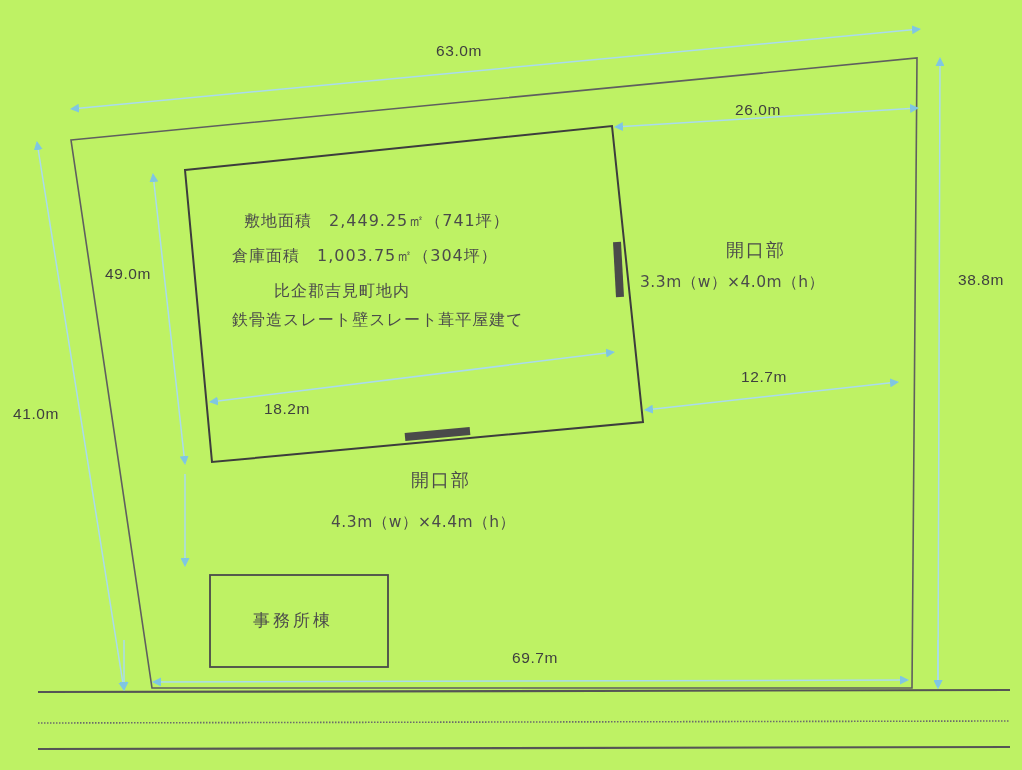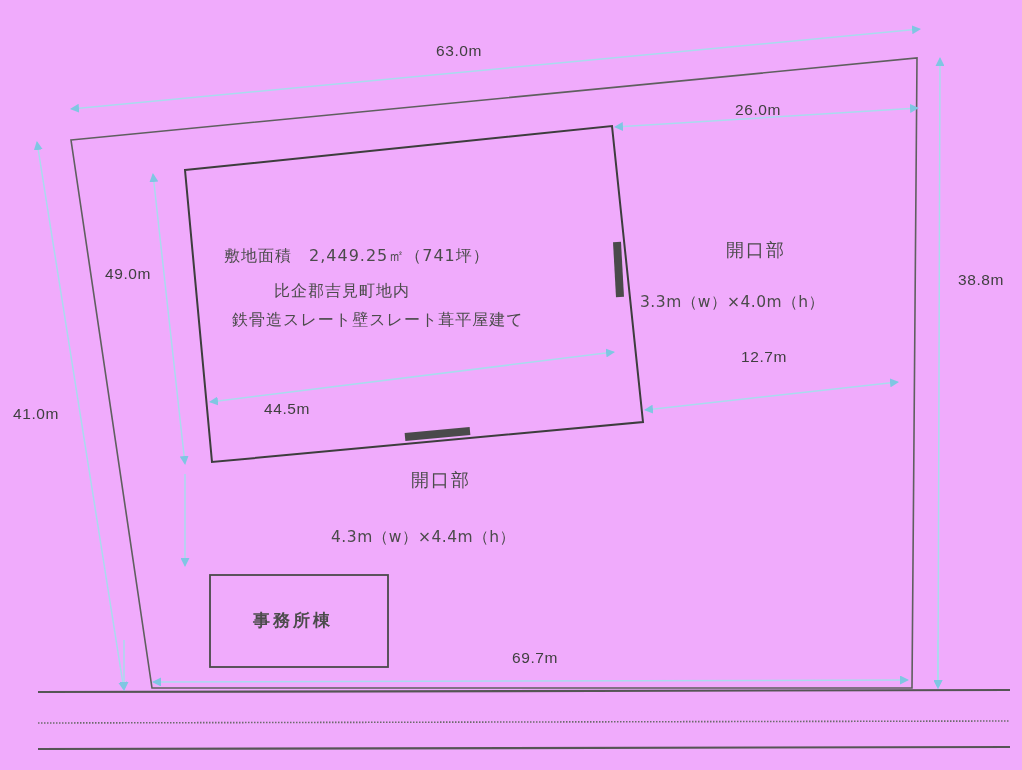--- a/index.html
+++ b/index.html
@@ -7,21 +7,21 @@
     padding: 0;
     background: #ffffff;
   }
   body {
     font-family: "Liberation Sans", "DejaVu Sans", sans-serif;
   }
   #plan-root {
     position: relative;
     width: 1022px;
     height: 770px;
-    background: #f0abfc;
+    background: #bef264;
     overflow: hidden;
   }
   #plan-svg {
     position: absolute;
     left: 0;
     top: 0;
     width: 1022px;
     height: 770px;
   }
   .lbl {
@@ -123,31 +123,32 @@
   <div class="lbl dim-lbl" style="left:436px; top:42px;">63.0m</div>
 
   <div class="lbl dim-lbl" style="left:735px; top:101px;">26.0m</div>
 
   <div class="lbl dim-lbl" style="left:958px; top:271px;">38.8m</div>
 
   <div class="lbl dim-lbl" style="left:13px; top:405px;text-align:center;">41.0m</div>
 
   <div class="lbl dim-lbl" style="left:105px; top:265px;">49.0m</div>
 
-  <div class="lbl dim-lbl" style="left:264px; top:400px;">44.5m</div>
+  <div class="lbl dim-lbl" style="left:264px; top:400px;">18.2m</div>
 
-  <div class="lbl dim-lbl" style="left:741px; top:348px;">12.7m</div>
+  <div class="lbl dim-lbl" style="left:741px; top:368px;">12.7m</div>
 
   <div class="lbl dim-lbl" style="left:512px; top:649px;">69.7m</div>
 
-  <div class="info-line" style="left:224px; top:211px;margin-top:35px;">敷地面積　2,449.25㎡（741坪）</div>
+  <div class="info-line" style="left:244px; top:211px;">敷地面積　2,449.25㎡（741坪）</div>
+  <div class="info-line" style="left:232px; top:246px;">倉庫面積　1,003.75㎡（304坪）</div>
   <div class="info-line" style="left:240px; top:281px;margin-left:34px;">比企郡吉見町地内</div>
   <div class="info-line" style="left:232px; top:310px;">鉄骨造スレート壁スレート葺平屋建て</div>
 
   <div class="info-line open-title" style="left:726px; top:238px;">開口部</div>
-  <div class="info-line open-dim" style="left:640px; top:272px;margin-top:20px;">3.3m（w）×4.0m（h）</div>
+  <div class="info-line open-dim" style="left:640px; top:272px;">3.3m（w）×4.0m（h）</div>
 
   <div class="info-line open-title" style="left:411px; top:468px;">開口部</div>
-  <div class="info-line open-dim" style="left:331px; top:527px;">4.3m（w）×4.4m（h）</div>
+  <div class="info-line open-dim" style="left:331px; top:512px;">4.3m（w）×4.4m（h）</div>
 
-  <div class="office-lbl" style="left:253px; top:609px;font-weight:bold;">事務所棟</div>
+  <div class="office-lbl" style="left:253px; top:609px;">事務所棟</div>
 
 </div>
 
 </body></html>

